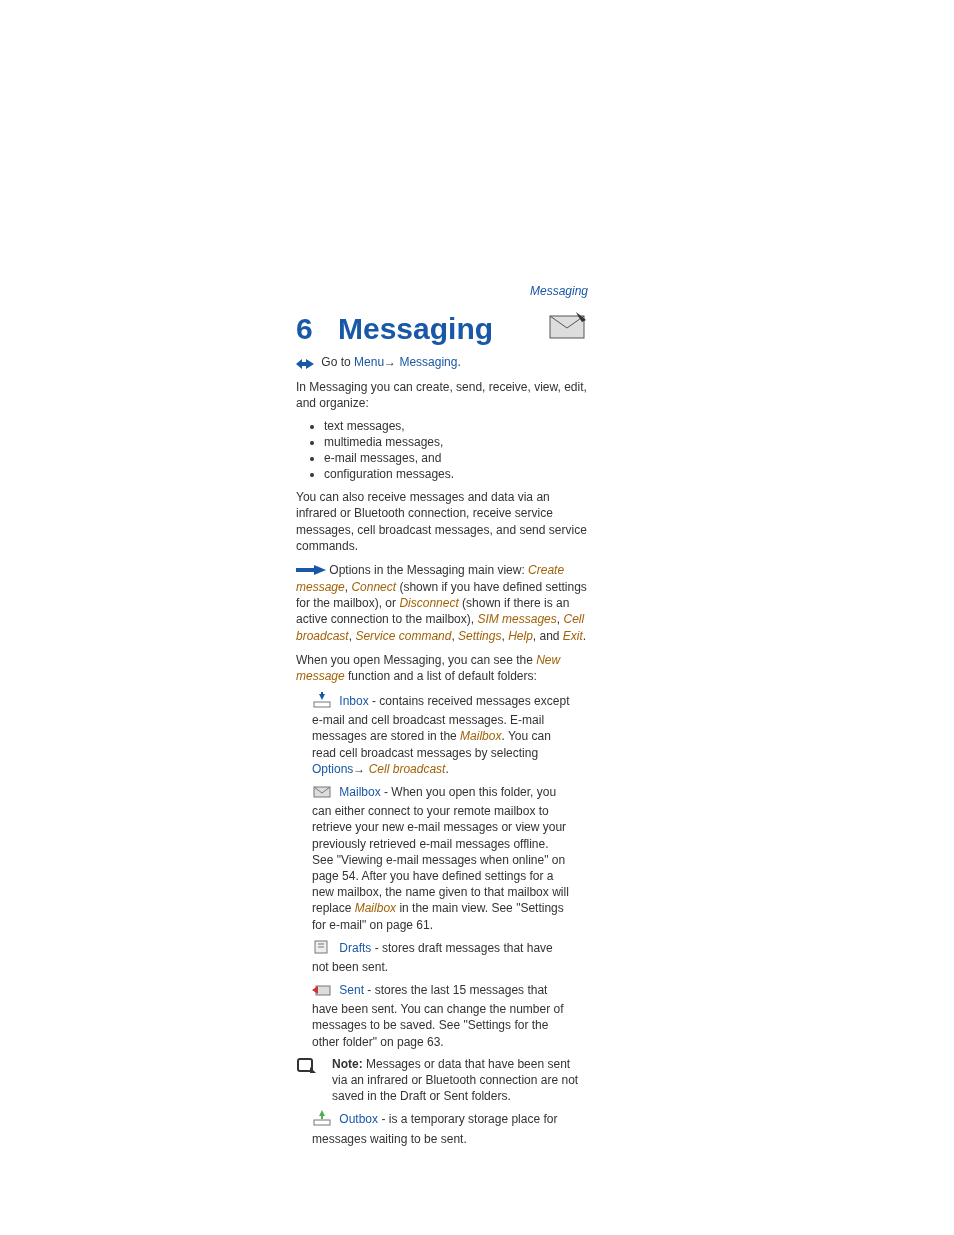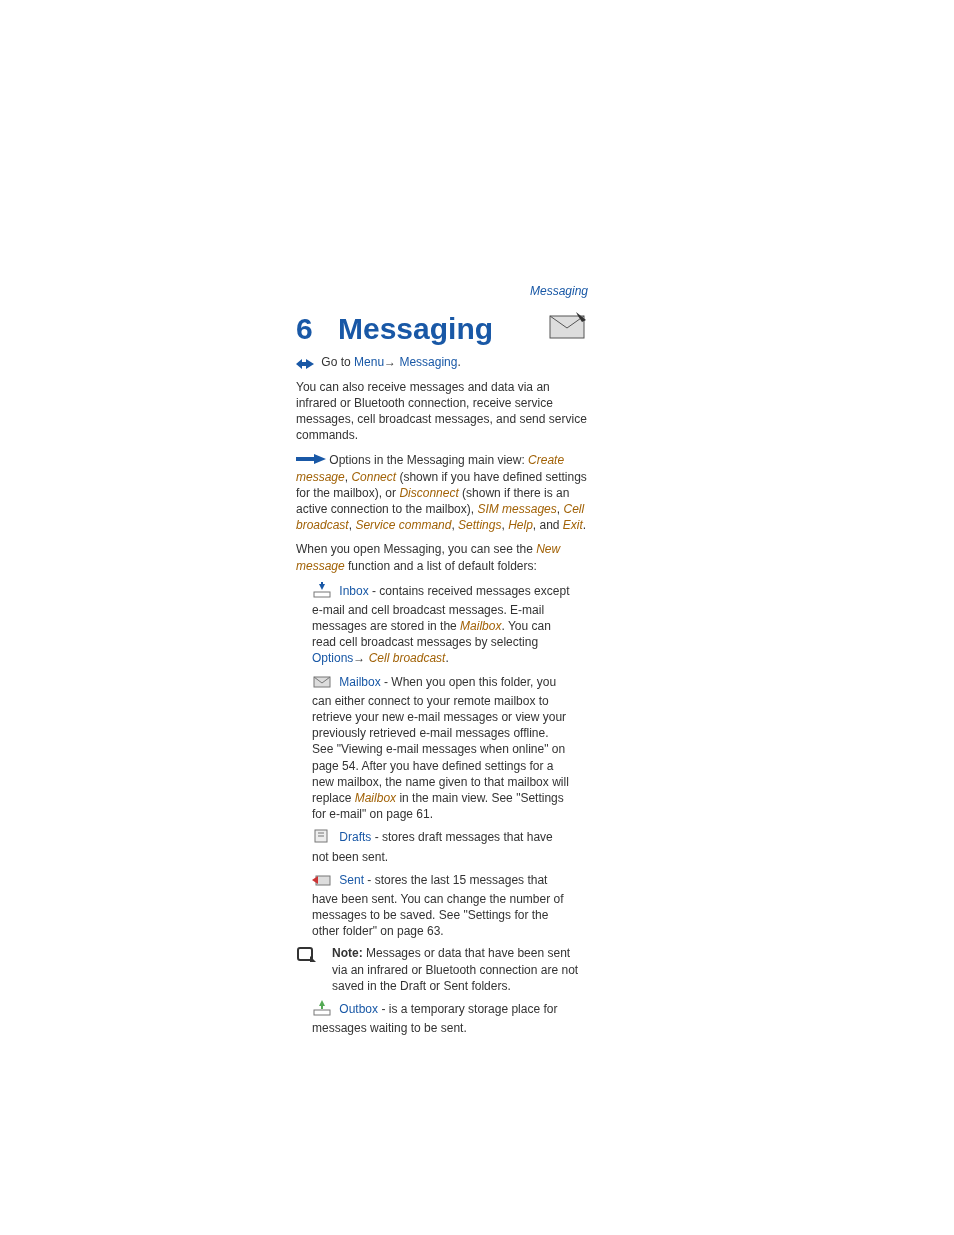--- a/index.html
+++ b/index.html
@@ -97,21 +97,28 @@
 
   <div class="goto para">
     <span class="arrow-icon">
       <svg width="18" height="12" viewBox="0 0 18 12">
           <polygon points="0,6 6,1 6,4 10,4 10,1 18,6 10,11 10,8 6,8 6,11" fill="#1958a6"></polygon>
         </svg>
     </span>
     <span>Go to </span><span class="link">Menu</span><span>→ </span><span class="link">Messaging</span><span>.</span>
   </div>
 
-
+  <div class="para">In Messaging you can create, send, receive, view, edit, and organize:</div>
+
+  <ul class="bullets">
+    <li>text messages,</li>
+    <li>multimedia messages,</li>
+    <li>e-mail messages, and</li>
+    <li>configuration messages.</li>
+  </ul>
 
   <div class="para">You can also receive messages and data via an infrared or Bluetooth connection, receive service messages, cell broadcast messages, and send service commands.</div>
 
   <div class="para">
     <span class="arrow-icon">
       <svg width="30" height="10" viewBox="0 0 30 10">
           <polygon points="0,3 18,3 18,0 30,5 18,10 18,7 0,7" fill="#1958a6"></polygon>
         </svg>
     </span>
     <span>Options in the Messaging main view: </span><span class="ital-link">Create message</span><span>, </span><span class="ital-link">Connect</span><span> (shown if you have defined settings for the mailbox), or </span><span class="ital-link">Disconnect</span><span> (shown if there is an active connection to the mailbox), </span><span class="ital-link">SIM messages</span><span>, </span><span class="ital-link">Cell broadcast</span><span>, </span><span class="ital-link">Service command</span><span>, </span><span class="ital-link">Settings</span><span>, </span><span class="ital-link">Help</span><span>, and </span><span class="ital-link">Exit</span><span>.</span>

